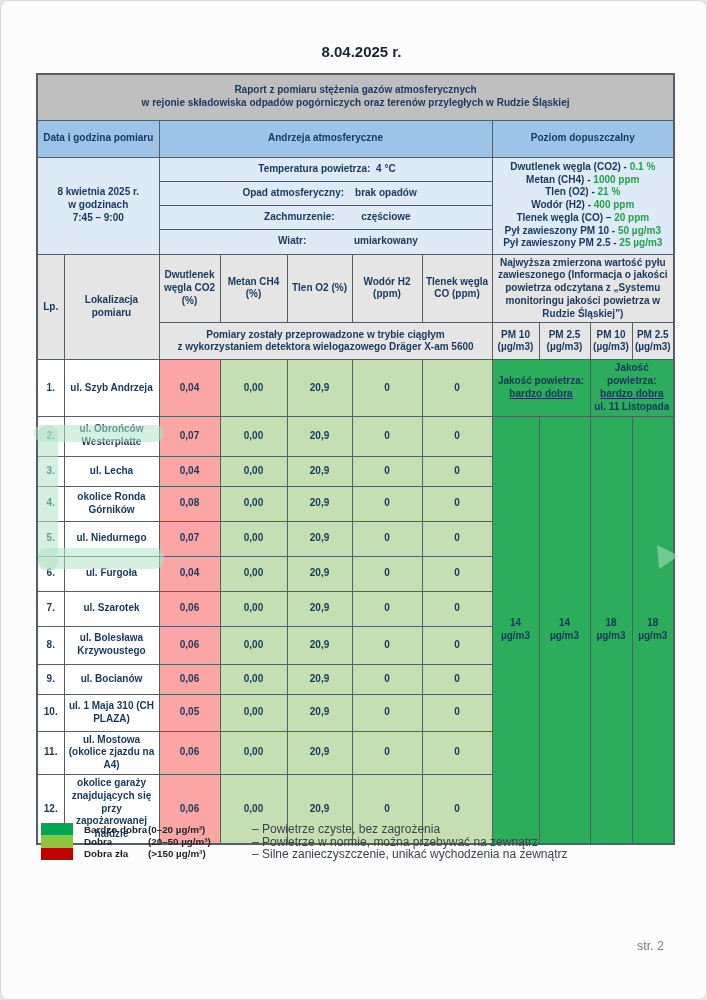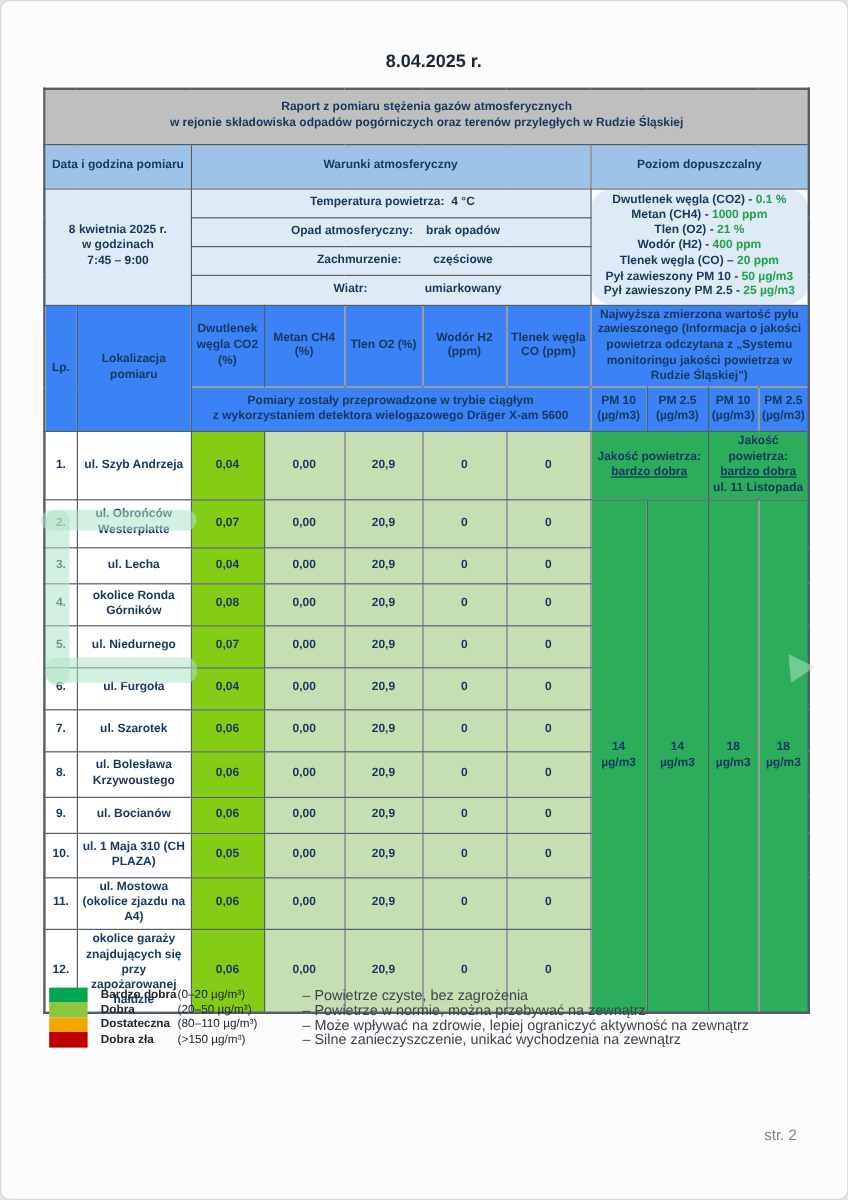--- a/index.html
+++ b/index.html
@@ -18,34 +18,34 @@
     border:2px solid #545e66;
   }
   table.report td {
     border:1px solid #545e66; text-align:center; vertical-align:middle;
     color:#17375E; font-weight:700; font-size:10px; line-height:1.28; padding:2px;
     overflow:hidden;
   }
   .gray   { background:#BFBFBF; font-size:10.5px; }
   .mblue  { background:#9DC3E6; font-size:11px; }
   .lblue  { background:#DEEAF5; }
-  .orange { background:#3b82f6;margin-left:29px; }
-  .cream  { background:#84cc16; }
+  .orange { background:#e5e5e5;margin-left:29px; }
+  .cream  { background:#fca5a5; }
   .lgreen { background:#C5DFB3; }
   .white  { background:#ffffff; }
   .green  { background:#2BAD5C; color:#0d0d0d; }
 
   tr.h46{height:46px} tr.h37{height:37px} tr.h24{height:24px} tr.h25{height:25px}
   tr.h66{height:66px} tr.h45{height:45px} tr.h40{height:40px} tr.h30{height:30px}
   tr.h35{height:35px} tr.h38{height:38px} tr.h58{height:58px}
 
   td.wrow { text-align:left; padding-left:7px; }
   .wlabel { display:inline-block; width:118px; }
   td.date-cell { font-size:10.5px; line-height:1.45; }
-  td.limits-cell { text-align:left; padding:4px 2px 2px 7px; font-size:9.4px; line-height:13.2px;border-radius:19px; }
+  td.limits-cell { text-align:left; padding:4px 2px 2px 7px; font-size:9.4px; line-height:13.2px; }
   .gval { color:#21A24B; }
   td.gas { font-size:10px; padding:2px 3px; }
   td.pmhead { font-size:9.2px; line-height:1.32; padding:2px 4px; }
   td.pmcol { font-size:9px; line-height:1.25; padding:1px; }
   td.note { font-size:10px; }
   td.num { font-size:10px; }
   td.loc { font-size:9.4px; line-height:1.25; padding:1px 3px; }
   td.val { font-size:10px; }
   td.qhead { font-size:9.4px; line-height:1.3; }
   .uline { text-decoration:underline; }
@@ -56,21 +56,21 @@
     position:absolute; left:656px; top:544px; width:22px; height:24px;
     background:rgba(186,232,205,0.5); clip-path:polygon(0 0,100% 45%,10% 100%);
     pointer-events:none; z-index:5;
   }
 
   .legend { position:absolute; left:40px; top:822px; right:18px; }
   .legend-title { font-weight:700; font-size:11.5px; color:#20262e; margin-bottom:11px; }
   .legend-row { display:flex; align-items:center; height:12.4px; }
   .swatch { width:32px; height:12.4px; margin-right:11px; flex:none; }
   .lname { width:64px; font-weight:700; font-size:9.8px; color:#20262e; flex:none; }
-  .lrange { width:104px; font-weight:400; font-size:9.8px; color:#20262e; flex:none; }
+  .lrange { width:104px; font-weight:700; font-size:9.8px; color:#20262e; flex:none; }
   .ldesc { font-size:12px; color:#3c434b; white-space:nowrap; }
 
   .page-number { position:absolute; top:938px; right:42px; font-size:12.5px; color:#75818d;text-align:center; }
 </style>
 </head>
 <body>
 
 <div class="page">
 
   <div class="doc-title">8.04.2025 r.</div>
@@ -91,21 +91,21 @@
     </colgroup>
     <tbody>
       <tr class="h46">
         <td colspan="11" class="gray">
           <div>Raport z pomiaru stężenia gazów atmosferycznych</div>
           <div>w rejonie składowiska odpadów pogórniczych oraz terenów przyległych w Rudzie Śląskiej</div>
         </td>
       </tr>
       <tr class="h37">
         <td colspan="2" class="mblue">Data i godzina pomiaru</td>
-        <td colspan="5" class="mblue">Warunki atmosferyczny</td>
+        <td colspan="5" class="mblue">Andrzeja atmosferyczne</td>
         <td colspan="4" class="mblue">Poziom dopuszczalny</td>
       </tr>
       <tr class="h24">
         <td colspan="2" rowspan="4" class="lblue date-cell">
           <div>8 kwietnia 2025 r.</div>
           <div>w godzinach</div>
           <div>7:45 – 9:00</div>
         </td>
         <td colspan="5" class="lblue wrow">
           <span class="wlabel">Temperatura powietrza:</span>
@@ -308,26 +308,20 @@
       <div class="lrange">(0–20 µg/m³)</div>
       <div class="ldesc">– Powietrze czyste, bez zagrożenia</div>
     </div>
     <div class="legend-row">
       <div class="swatch" style="background-color: rgb(141, 198, 63);"></div>
       <div class="lname">Dobra</div>
       <div class="lrange">(20–50 µg/m³)</div>
       <div class="ldesc">– Powietrze w normie, można przebywać na zewnątrz</div>
     </div>
     <div class="legend-row">
-      <div class="swatch" style="background-color: rgb(247, 166, 0);"></div>
-      <div class="lname">Dostateczna</div>
-      <div class="lrange">(80–110 µg/m³)</div>
-      <div class="ldesc">– Może wpływać na zdrowie, lepiej ograniczyć aktywność na zewnątrz</div>
-    </div>
-    <div class="legend-row">
       <div class="swatch" style="background-color: rgb(192, 0, 0);"></div>
       <div class="lname">Dobra zła</div>
       <div class="lrange">(&gt;150 µg/m³)</div>
       <div class="ldesc">– Silne zanieczyszczenie, unikać wychodzenia na zewnątrz</div>
     </div>
   </div>
 
   <div class="page-number">str. 2</div>
 
 </div>

